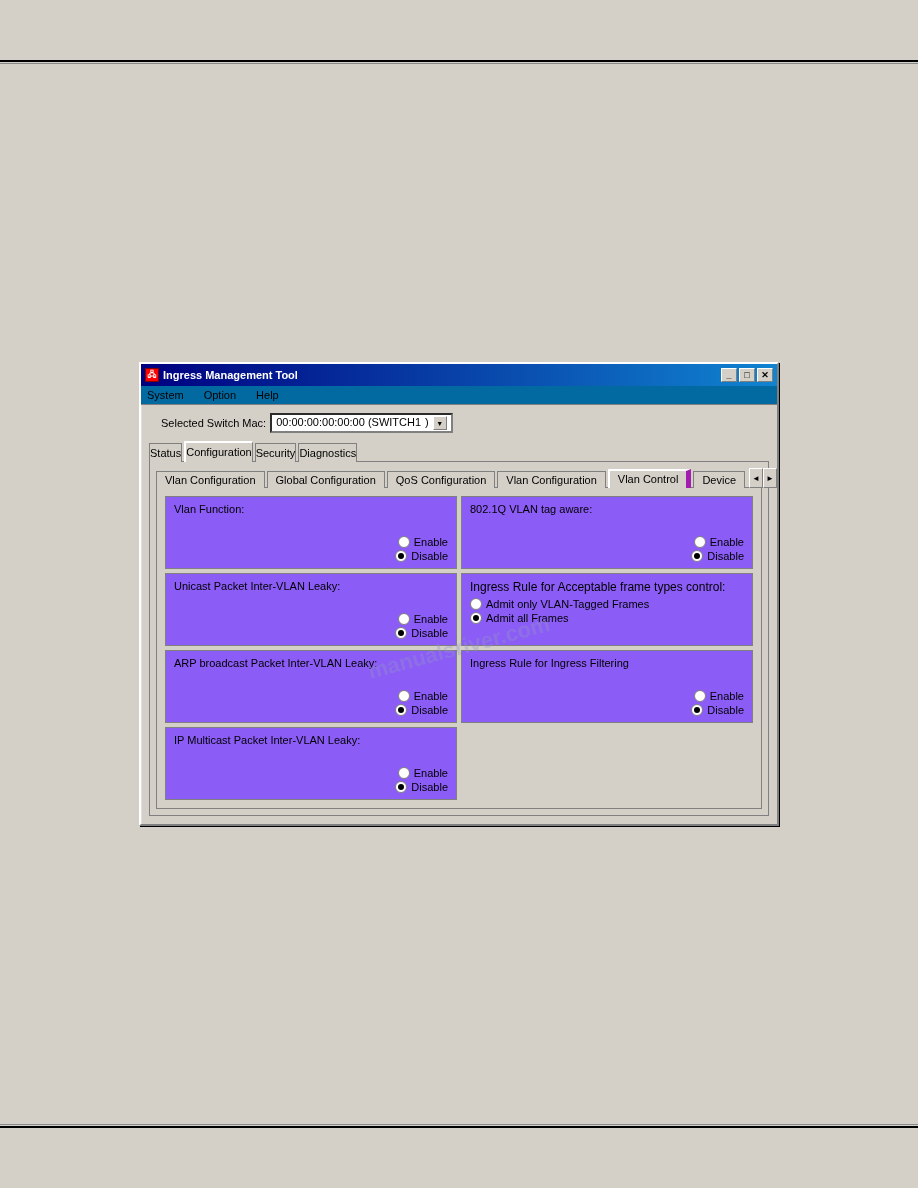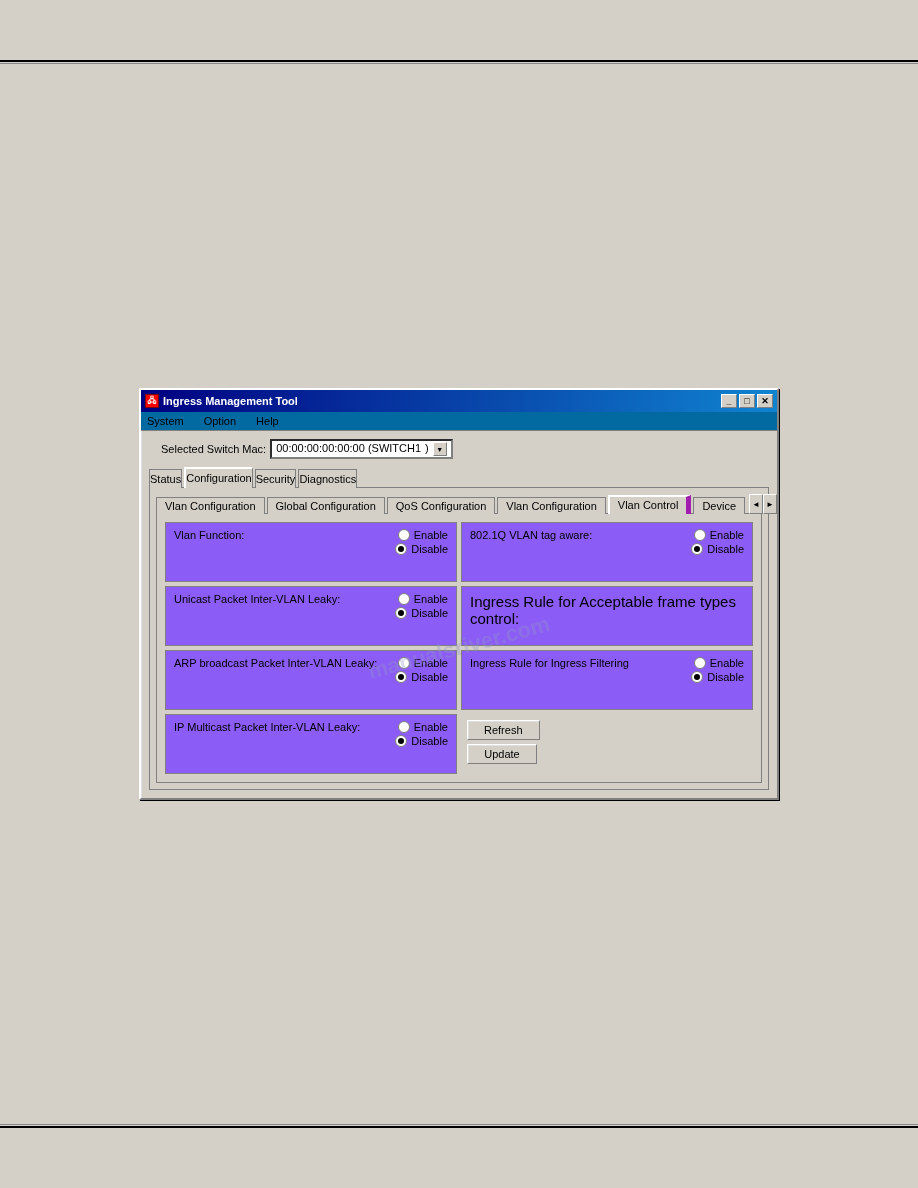--- a/index.html
+++ b/index.html
@@ -237,20 +237,21 @@
     .vlan-box-label {
       font-size: 11px;
       margin-bottom: 4px;
     }
 
     .radio-group {
       display: flex;
       flex-direction: column;
       gap: 2px;
       align-items: flex-end;
+      margin-top: 33px;
     }
 
     .radio-item {
       display: flex;
       align-items: center;
       gap: 4px;
       font-size: 11px;
     }
 
     .radio-input {
@@ -272,21 +273,21 @@
       border-radius: 50%;
       background: #000;
     }
 
     .box-content {
       display: flex;
       justify-content: space-between;
       align-items: flex-start;
     }
     .ingress-label {
-      font-size: 15px;
+      font-size: 12px;
       margin-bottom: 4px;
     }
     .ingress-options {
       display: flex;
       flex-direction: column;
       gap: 2px;
     }
 
     
     .buttons-area {
@@ -432,20 +433,30 @@
                 <div class="radio-item">
                   <div class="radio-input checked"></div>
                   <span>Disable</span>
                 </div>
               </div>
             </div>
           </div>
 
           <div class="vlan-box">
             <div class="ingress-label">Ingress Rule for Acceptable frame types control:</div>
+            <div class="ingress-options">
+              <div class="radio-item">
+                <div class="radio-input"></div>
+                <span>Admit only VLAN-Tagged Frames</span>
+              </div>
+              <div class="radio-item">
+                <div class="radio-input checked"></div>
+                <span>Admit all Frames</span>
+              </div>
+            </div>
           </div>
 
           <div class="vlan-box">
             <div class="box-content">
               <span class="vlan-box-label">ARP broadcast Packet Inter-VLAN Leaky:</span>
               <div class="radio-group">
                 <div class="radio-item">
                   <div class="radio-input"></div>
                   <span>Enable</span>
                 </div>
@@ -482,21 +493,17 @@
                   <span>Enable</span>
                 </div>
                 <div class="radio-item">
                   <div class="radio-input checked"></div>
                   <span>Disable</span>
                 </div>
               </div>
             </div>
           </div>
 
-          <div class="buttons-area">
-            <button class="win-button">Refresh</button>
-            <button class="win-button">Update</button>
-          </div>
         </div>
       </div>
     </div>
   </div>
 </div>
 
 </body></html>

